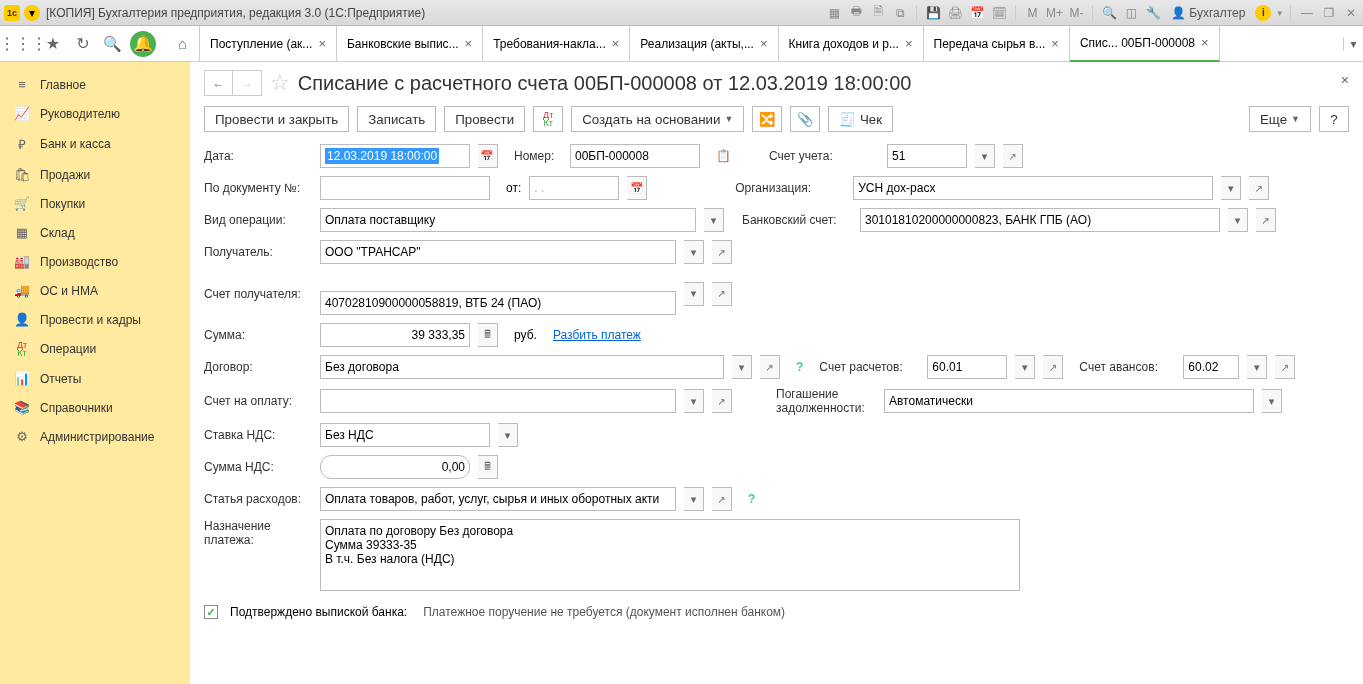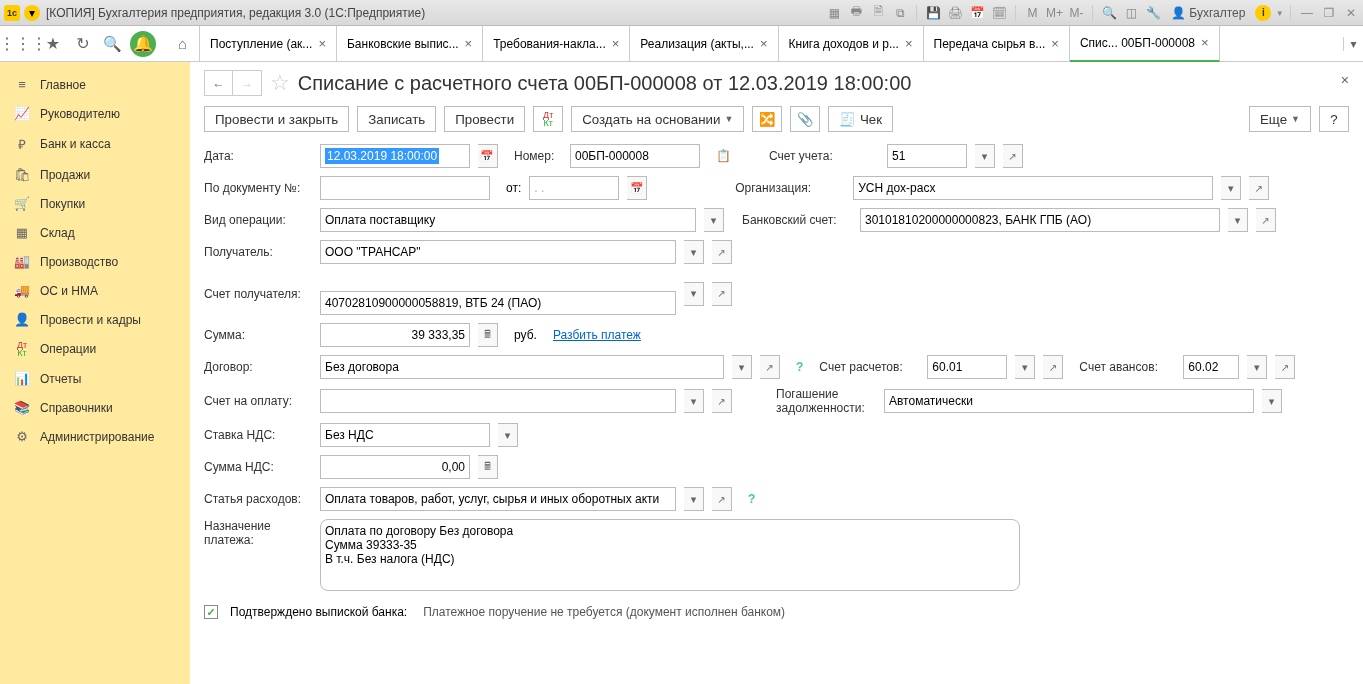--- a/index.html
+++ b/index.html
@@ -59,21 +59,21 @@
 .lbl.w2 { width: 84px; }
 .lbl.w3 { width: 100px; }
 .inp { border: 1px solid #bbb; height: 24px; padding: 2px 4px; background: #fff; display: flex; align-items: center; }
 .inp input { border: none; outline: none; width: 100%; font-size: 12px; background: transparent; }
 .selected-text { background: #3399ff; color: #fff; padding: 1px 2px; }
 .calbtn, .ddbtn, .exbtn, .calcbtn { width: 20px; height: 24px; border: 1px solid #bbb; border-left: none; background: #f8f8f8; display: flex; align-items: center; justify-content: center; color: #666; cursor: pointer; font-size: 11px; }
 .exbtn { font-size: 10px; }
 .link { color: #0066cc; text-decoration: underline; cursor: pointer; }
 .helpq { color: #4c8; cursor: pointer; font-weight: bold; }
 .checkbox { width: 14px; height: 14px; border: 1px solid #888; display: inline-flex; align-items: center; justify-content: center; color: #4caf50; font-size: 11px; font-weight: bold; margin-right: 4px; }
-textarea.inp { height: 72px; resize: none; font-family: Arial; font-size: 12px; padding: 4px; border-radius: 8px; }
+textarea.inp { height: 72px; resize: none; font-family: Arial; font-size: 12px; padding: 4px; }
 .ml { margin-left: 8px; }
 .dktk { font-size:9px; line-height:8px; display:flex; flex-direction:column; }
 .dktk .d{color:#c33;} .dktk .k{color:#3a3;}
 </style>
 </head>
 <body>
 
 <div class="titlebar">
   <div class="logo">1c</div>
   <div class="drop">▾</div>
@@ -369,21 +369,21 @@
       <div class="row">
         <span class="lbl">Ставка НДС:</span>
         <div class="inp" style="width:170px;">
             <input value="Без НДС" style="">
           </div>
         <div class="ddbtn">▾</div>
       </div>
 
       <div class="row">
         <span class="lbl">Сумма НДС:</span>
-        <div class="inp" style="width:150px;">
+        <div class="inp" style="width:150px;border-radius:11px;">
             <input style="text-align: right;" value="0,00">
           </div>
         <div class="calcbtn">🖩</div>
       </div>
 
       <div class="row">
         <span class="lbl">Статья расходов:</span>
         <div class="inp" style="width:356px;">
             <input value="Оплата товаров, работ, услуг, сырья и иных оборотных акти" style="">
           </div>

